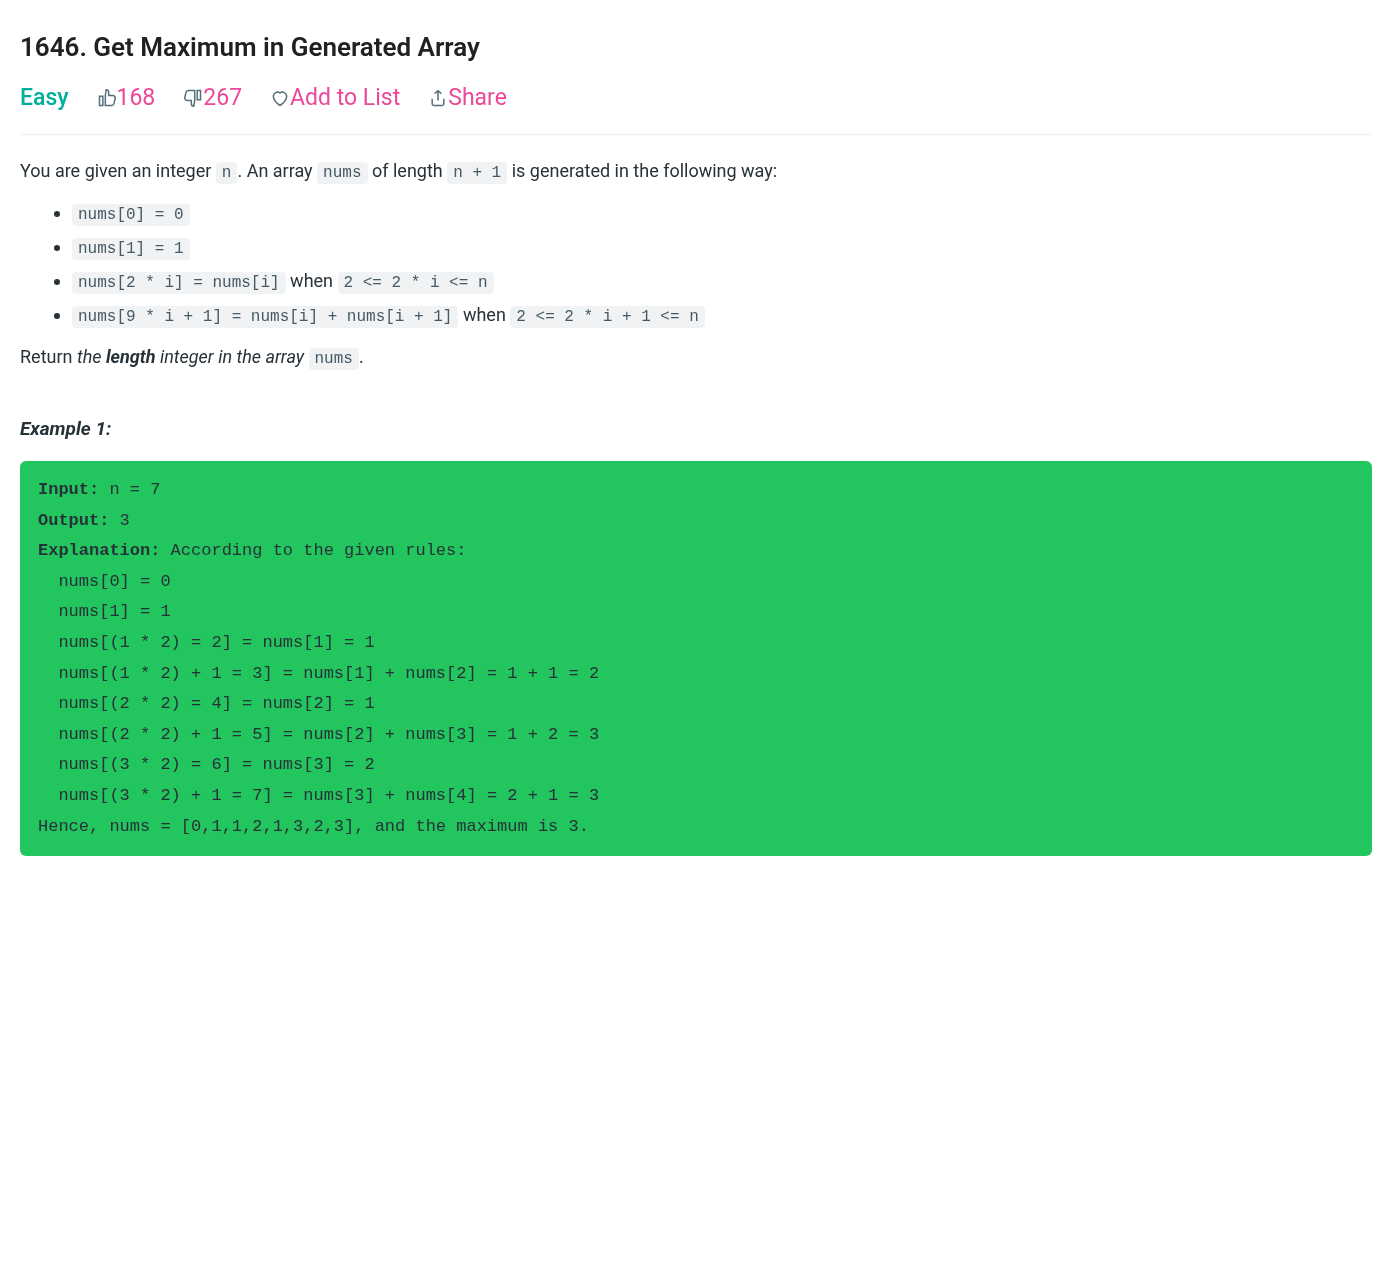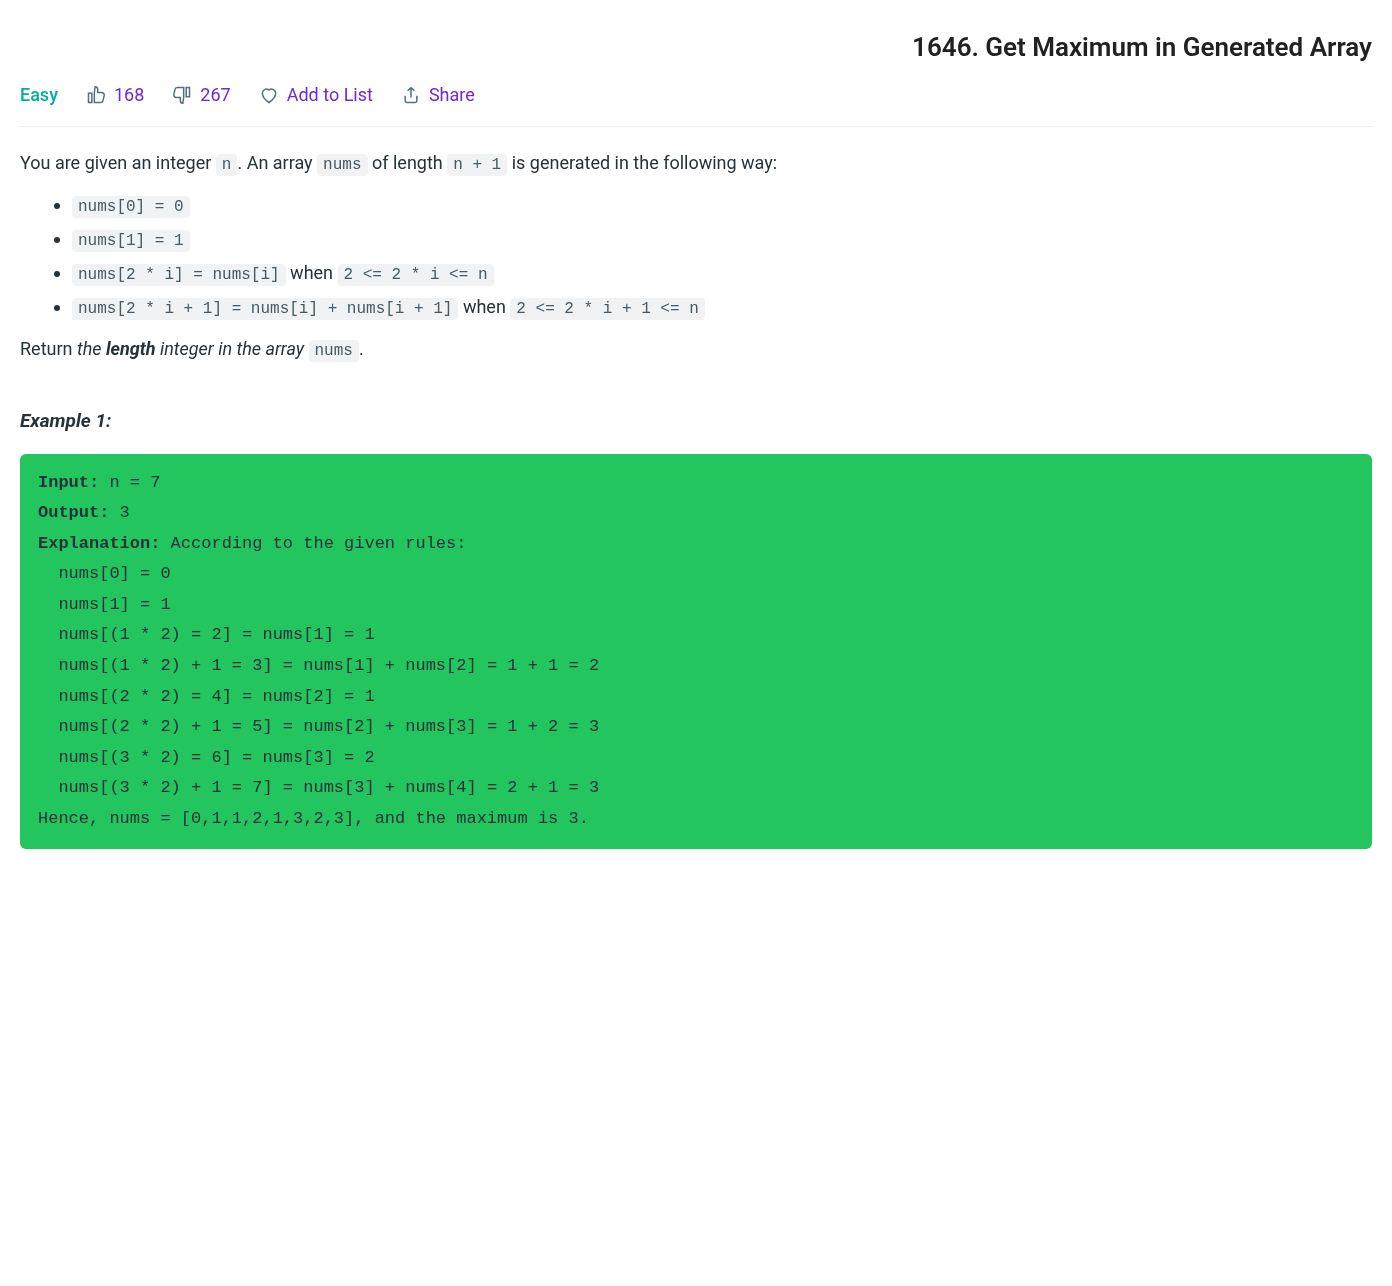--- a/index.html
+++ b/index.html
@@ -10,42 +10,40 @@
     padding: 20px;
     width: 1392px;
     font-size: 18px;
     line-height: 1.5;
   }
   .title {
     font-size: 26px;
     font-weight: 600;
     margin: 8px 0 14px 0;
     color: #212121;
-    text-align: right;
   }
   .meta-row {
     display: flex;
     align-items: center;
     gap: 28px;
     padding-bottom: 18px;
     border-bottom: 1px solid #eee;
     color: #546e7a;
-    font-size: 18px;
+    font-size: 23px;
     text-align: center;
   }
   .difficulty {
     color: #00af9b;
     font-weight: 500;
   }
   .meta-item {
     display: inline-flex;
     align-items: center;
-    gap: 8px;
     cursor: pointer;
-    color: #6d28d9;
+    color: #ec4899;
   }
   .meta-item svg {
     width: 20px;
     height: 20px;
     stroke: #546e7a;
     fill: none;
     stroke-width: 1.8;
     flex-shrink: 0;
   }
   .content {
@@ -133,21 +131,21 @@
 <div class="content">
 
   <p>
     <span>You are given an integer </span><code class="inline">n</code><span>. An array </span><code class="inline">nums</code><span> of length </span><code class="inline">n + 1</code><span> is generated in the following way:</span>
   </p>
 
   <ul class="rules">
     <li><code class="inline">nums[0] = 0</code><span></span></li>
     <li><code class="inline">nums[1] = 1</code><span></span></li>
     <li><code class="inline">nums[2 * i] = nums[i]</code><span> when </span><code class="inline">2 &lt;= 2 * i &lt;= n</code></li>
-    <li><code class="inline">nums[2 * i + 1] = nums[i] + nums[i + 1]</code><span> when </span><code class="inline">2 &lt;= 2 * i + 1 &lt;= n</code></li>
+    <li><code class="inline">nums[9 * i + 1] = nums[i] + nums[i + 1]</code><span> when </span><code class="inline">2 &lt;= 2 * i + 1 &lt;= n</code></li>
   </ul>
 
   <p>
     <span>Return </span><em><span>the </span><strong>length</strong><span> integer in the array </span></em><code class="inline">nums</code><span>.</span>
   </p>
 
   <div class="example-heading">Example 1:</div>
   <pre class="example"><b>Input:</b><span> n = 7</span>
 <b>Output:</b><span> 3</span>
 <b>Explanation:</b><span> According to the given rules:

